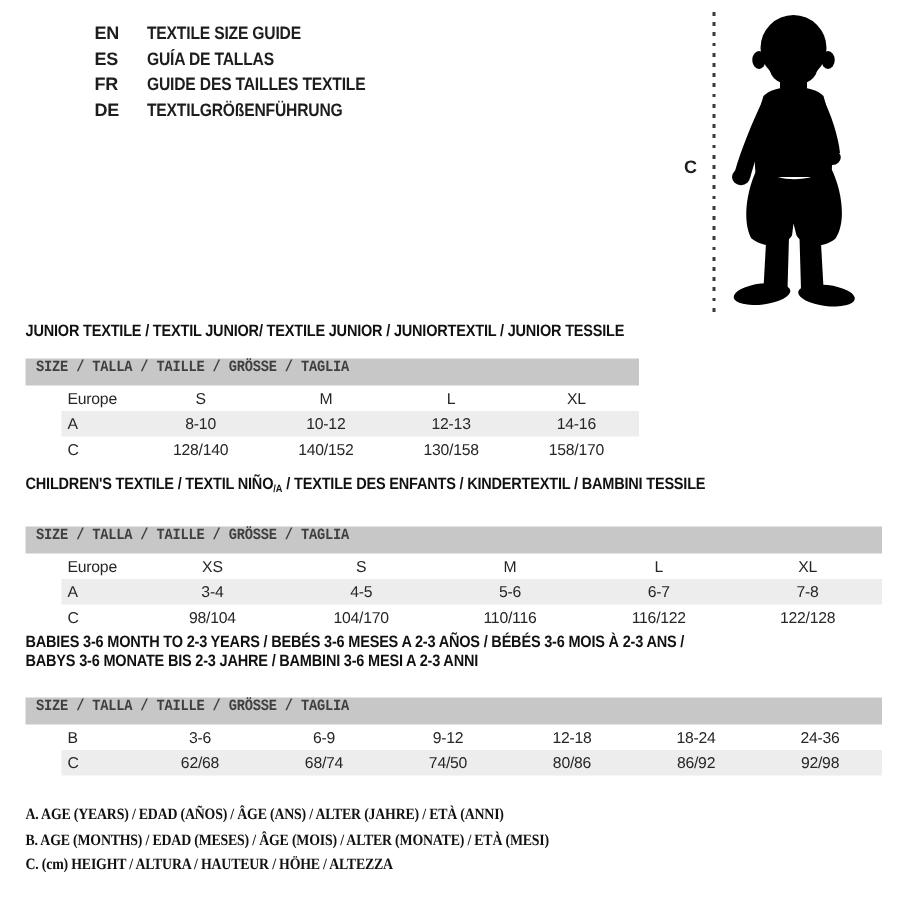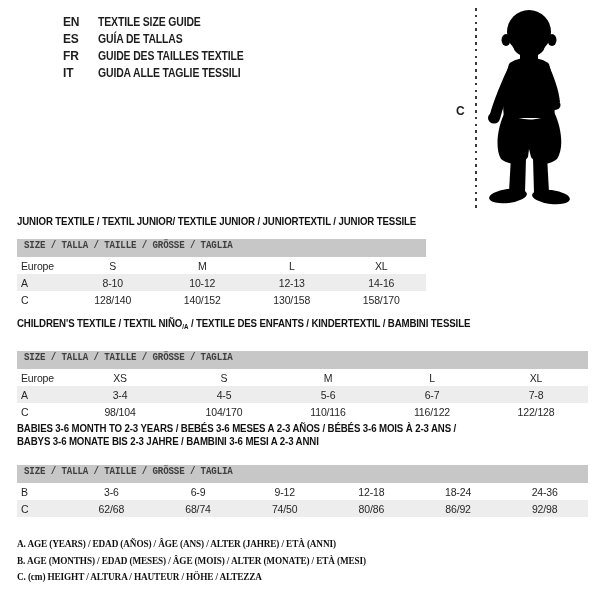--- a/index.html
+++ b/index.html
@@ -34,21 +34,21 @@
 
   
   .stable{position:absolute; left:17px; display:flex; flex-direction:column;}
   .t1{top:239px; width:409px;}
   .t2{top:351px; width:571px;}
   .t3{top:465px; width:571px;}
   .size-bar{
     height:18px; background:#c7c7c7; display:flex; align-items:flex-start;
     padding-left:7px; font-size:10.5px; font-weight:bold; color:#3f3f3f;font-family:Liberation Mono, monospace;
   }
-  .trow{display:flex; height:17px; align-items:center; font-size:10.5px; color:#262626;}
+  .trow{display:flex; height:17px; align-items:center; font-size:10.5px; color:#262626;margin-left:24px;}
   .trow.shaded{background:#ededed;}
   .tlabel{width:51px; padding-left:4px; box-sizing:border-box;}
   .tcell{flex:1; text-align:center;}
 
   
   .footnotes{position:absolute; left:17px; top:536px;font-family:Liberation Serif, serif;}
   .footnote{
     font-size:10.5px; font-weight:bold; color:#111; line-height:16.5px;
     white-space:nowrap; transform:scaleX(0.88); transform-origin:0 50%;
   }
@@ -65,22 +65,22 @@
     </div>
     <div class="lang-row">
       <span class="lang-code">ES</span>
       <span class="lang-title"><span class="cond">GUÍA DE TALLAS</span></span>
     </div>
     <div class="lang-row">
       <span class="lang-code">FR</span>
       <span class="lang-title"><span class="cond">GUIDE DES TAILLES TEXTILE</span></span>
     </div>
     <div class="lang-row">
-      <span class="lang-code">IT</span>
-      <span class="lang-title"><span class="cond">GUIDA ALLE TAGLIE TESSILI</span></span>
+      <span class="lang-code">DE</span>
+      <span class="lang-title"><span class="cond">TEXTILGRÖßENFÜHRUNG</span></span>
     </div>
   </div>
 
   <span class="measure-label">C</span>
   <div class="measure-line"></div>
   <svg class="baby-svg" width="92" height="202" viewBox="0 0 92 202" aria-hidden="true">
     <g fill="#000000">
       <ellipse cx="45" cy="24" rx="22" ry="22"></ellipse>
       <ellipse cx="45" cy="37" rx="16" ry="12"></ellipse>
       <ellipse cx="22" cy="32" rx="4.5" ry="6"></ellipse>

